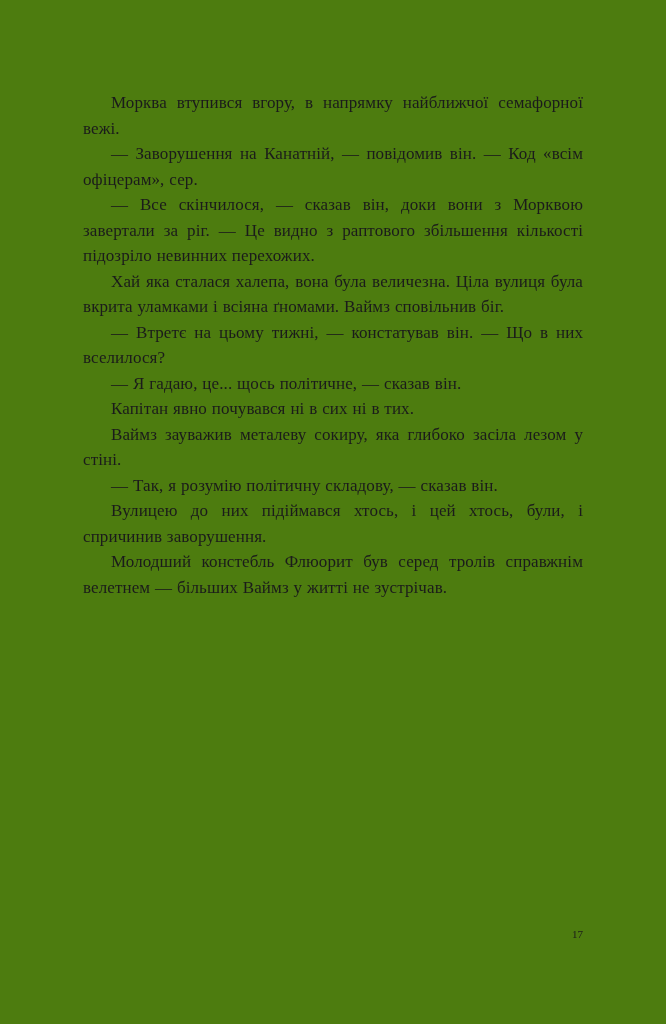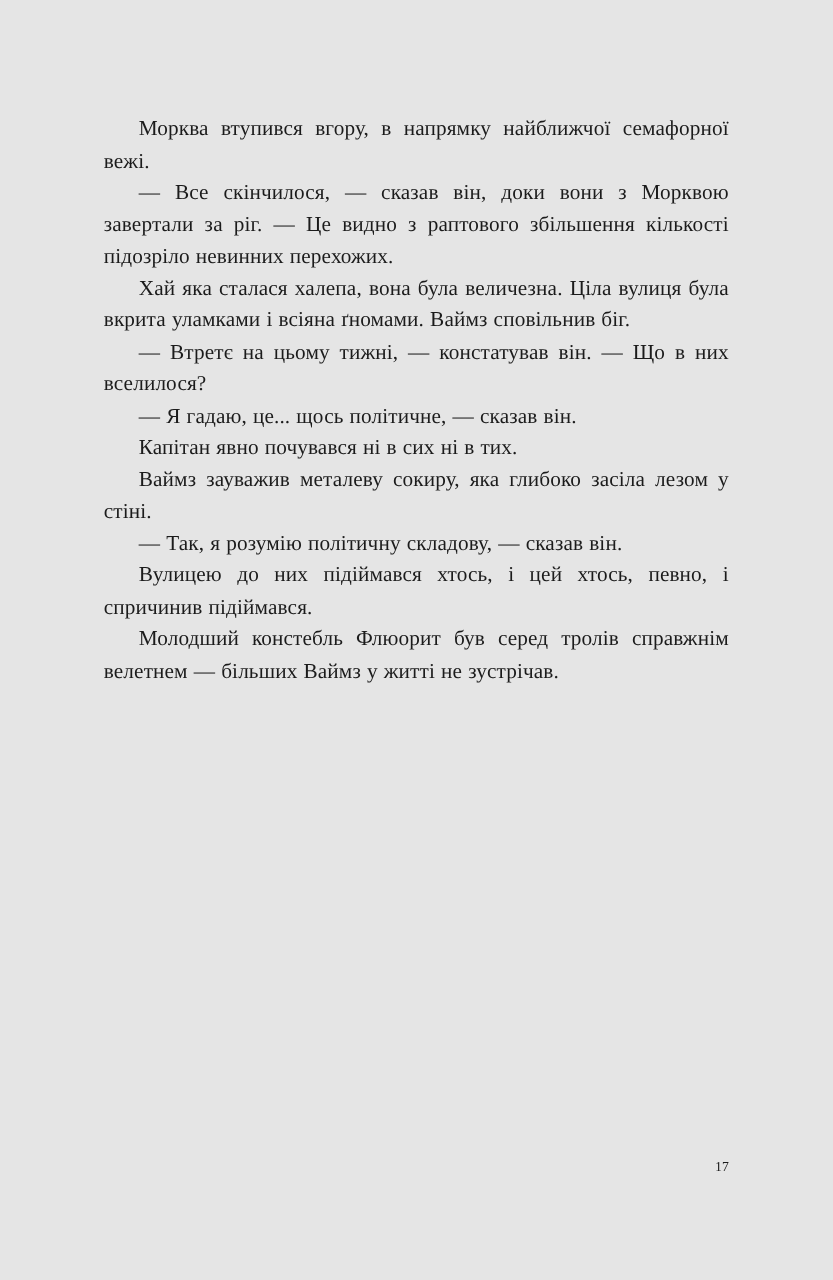--- a/index.html
+++ b/index.html
@@ -9,21 +9,21 @@
   body {
     width: 666px;
     height: 1024px;
     font-family: "Liberation Serif", "DejaVu Serif", serif;
     color: #1b1b1b;
   }
   .page {
     position: relative;
     width: 666px;
     height: 1024px;
-    background: #e5e5e5;
+    background: #4d7c0f;
     overflow: hidden;
   }
   .text-block {
     position: absolute;
     left: 83px;
     top: 90px;
     width: 500px;
   }
   .para {
     font-size: 17px;
@@ -45,24 +45,25 @@
     font-size: 11px;
     color: #1b1b1b;
   }
 </style>
 </head>
 <body>
 
 <div class="page">
   <div class="text-block">
       <p class="para"><span>Морква втупився вгору, в напрямку найближчої семафорної вежі.</span></p>
+      <p class="para"><span>— Заворушення на Канатній, — повідомив він. — Код «всім офіцерам», сер.</span></p>
       <p class="para"><span>— Все скінчилося, — сказав він, доки вони з Морквою завертали за ріг. — Це видно з раптового збільшення кількості підозріло невинних перехожих.</span></p>
       <p class="para"><span>Хай яка сталася халепа, вона була величезна. Ціла вулиця була вкрита уламками і всіяна ґномами. Ваймз сповільнив біг.</span></p>
       <p class="para"><span>— Втретє на цьому тижні, — констатував він. — Що в них вселилося?</span></p>
       <p class="para"><span>— Я гадаю, це... щось політичне, — сказав він.</span></p>
       <p class="para"><span>Капітан явно почувався ні в сих ні в тих.</span></p>
       <p class="para"><span>Ваймз зауважив металеву сокиру, яка глибоко засіла лезом у стіні.</span></p>
       <p class="para"><span>— Так, я розумію політичну складову, — сказав він.</span></p>
-      <p class="para"><span>Вулицею до них підіймався хтось, і цей хтось, певно, і спричинив підіймався.</span></p>
+      <p class="para"><span>Вулицею до них підіймався хтось, і цей хтось, були, і спричинив заворушення.</span></p>
       <p class="para"><span>Молодший констебль Флюорит був серед тролів справжнім велетнем — більших Ваймз у житті не зустрічав.</span></p>
     </div>
   <div class="page-number">17</div>
 </div>
 
 </body></html>

